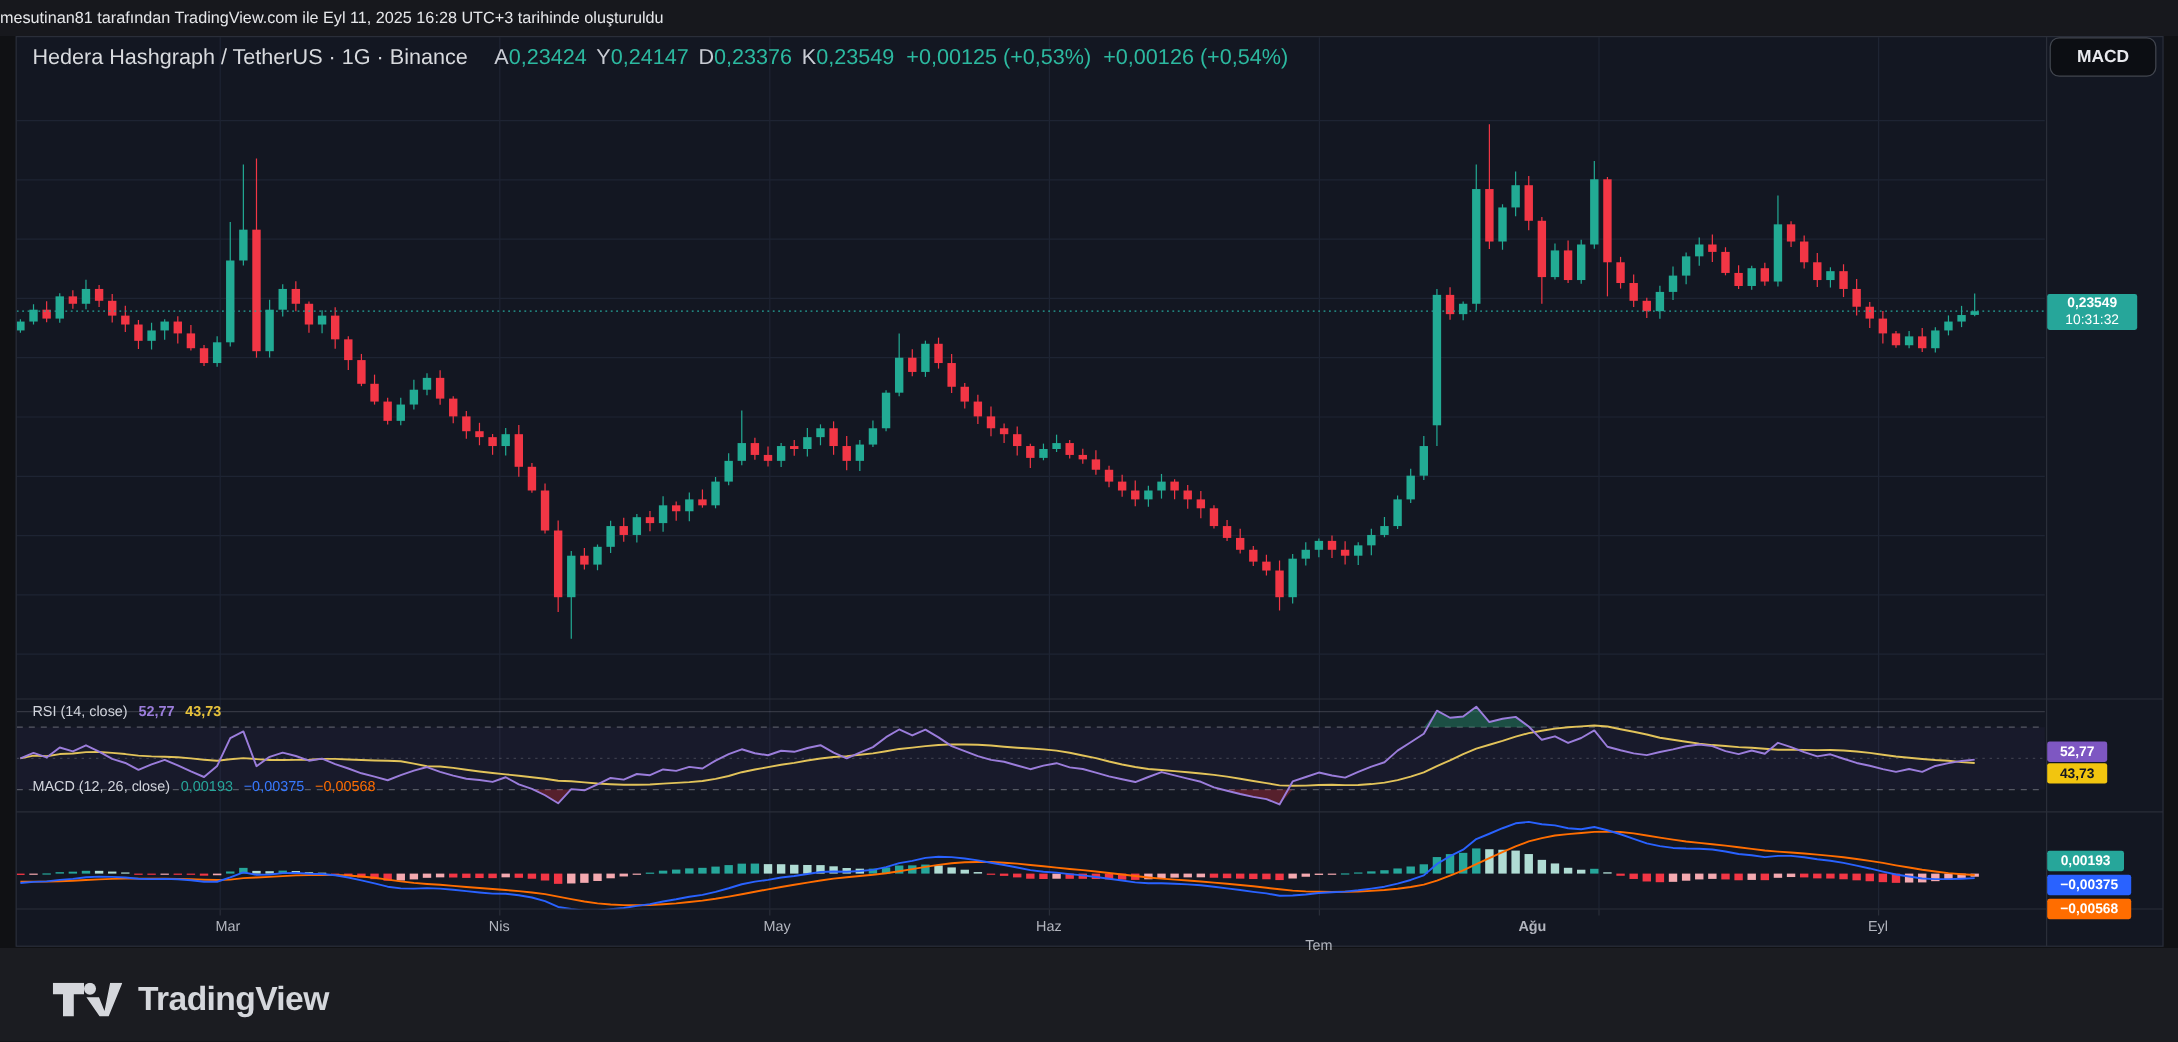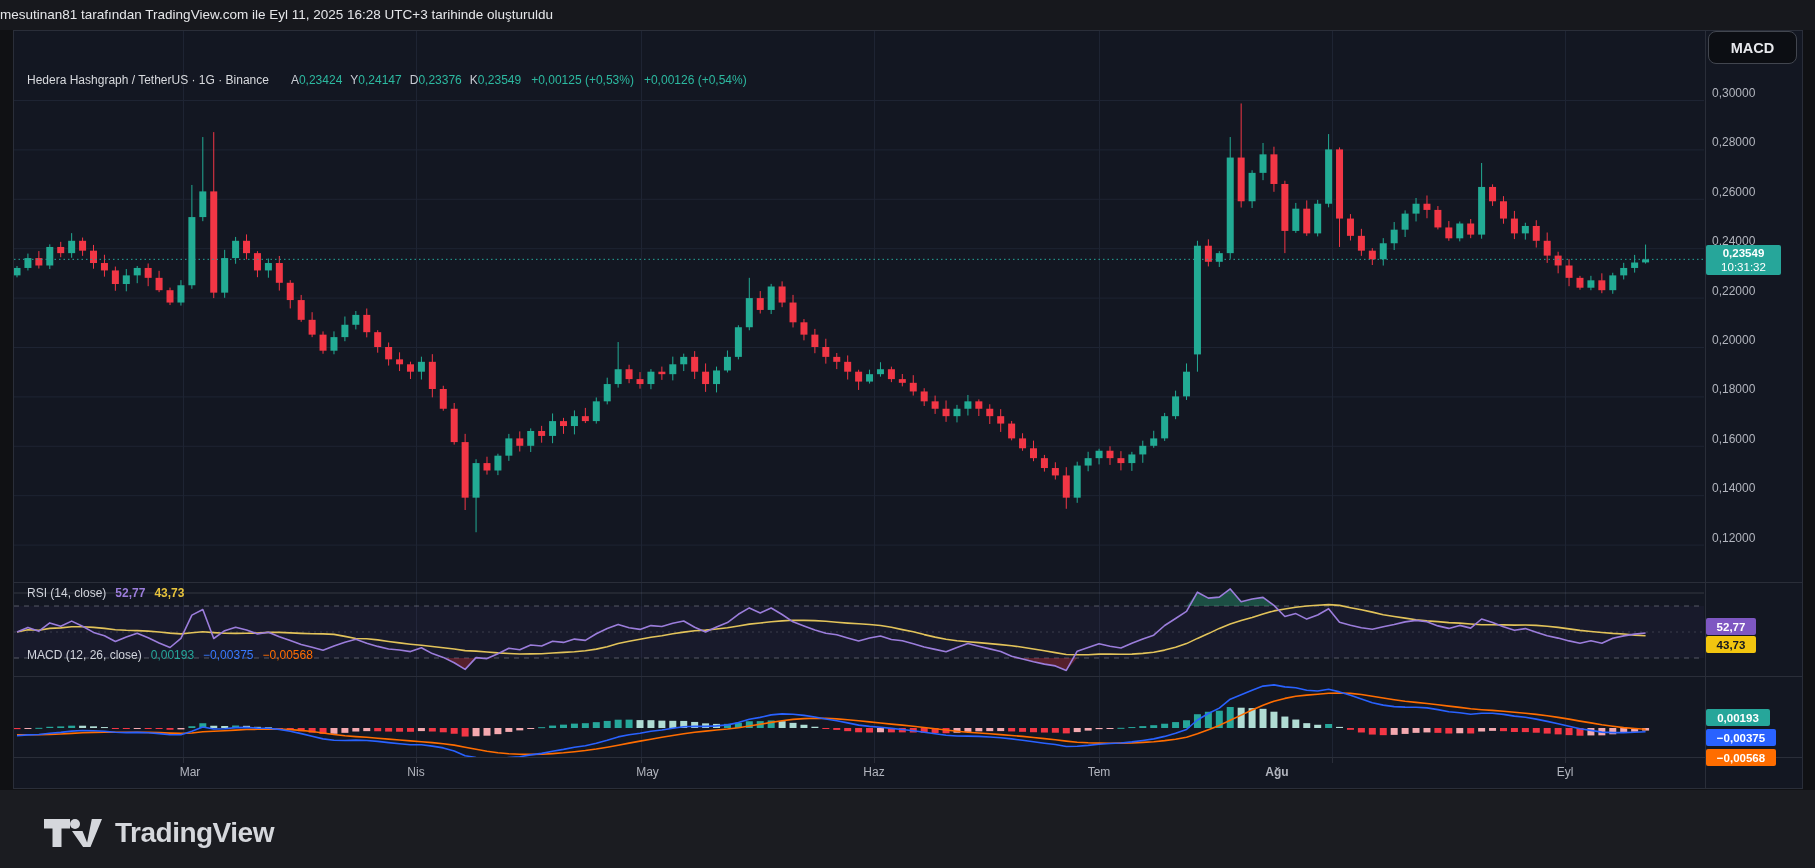--- a/index.html
+++ b/index.html
@@ -3,21 +3,21 @@
 <meta charset="utf-8">
 <style>
   html,body{margin:0;padding:0;overflow:hidden;background:#101114;
     font-family:"Liberation Sans",sans-serif;-webkit-font-smoothing:antialiased;}
   .stage{position:relative;width:1815px;height:868px;}
   .topbar{position:absolute;left:0;top:0;width:1815px;height:30px;background:#17181d;
     color:#e6e7ea;font-size:13.5px;line-height:30px;box-sizing:border-box;white-space:nowrap;}
   .chart-panel{position:absolute;left:13px;top:30px;width:1790px;height:759px;background:#131722;}
   #chart-svg{position:absolute;left:0;top:0;width:1815px;height:868px;z-index:1;}
   .overlay{position:absolute;z-index:2;}
-  .legend{left:27px;top:37px;font-size:12px;color:#d8dade;white-space:nowrap;margin-top:36px;}
+  .legend{left:27px;top:37px;font-size:18px;color:#d8dade;white-space:nowrap;}
   .legend .sym{margin-right:14px;}
   .olab{color:#c9ccd4;margin-left:8px;}
   .oval{color:#2cb9a0;}
   .chg{color:#2cb9a0;margin-left:10px;}
   .pane-legend{font-size:12px;color:#d1d4dc;white-space:nowrap;}
   .rsi-legend{left:27px;top:586px;}
   .macd-legend{left:27px;top:648px;}
   .rsi-v1{color:#9b7ddb;margin-left:9px;font-weight:bold;}
   .rsi-v2{color:#e6c23c;margin-left:9px;font-weight:bold;}
   .m-v1{color:#26a69a;margin-left:9px;}
@@ -573,50 +573,37 @@
   <div class="overlay pane-legend rsi-legend">
     <span>RSI (14, close)</span><span class="rsi-v1">52,77</span><span class="rsi-v2">43,73</span>
   </div>
 
   <div class="overlay pane-legend macd-legend">
     <span>MACD (12, 26, close)</span><span class="m-v1">0,00193</span><span class="m-v2">−0,00375</span><span class="m-v3">−0,00568</span>
   </div>
 
   <div class="overlay usdt">MACD</div>
 
-  <div class="overlay price-axis" id="price-axis">
-    <span class="axis-lbl" id="rsi80" style="top:586px;">80,00</span>
-  <span class="axis-lbl" style="top: 56px;">0,30000</span>
-      <span class="axis-lbl" style="top: 105.4px;">0,28000</span>
-      <span class="axis-lbl" style="top: 154.8px;">0,26000</span>
-      <span class="axis-lbl" style="top: 204.2px;">0,24000</span>
-      <span class="axis-lbl" style="top: 253.6px;">0,22000</span>
-      <span class="axis-lbl" style="top: 303px;">0,20000</span>
-      <span class="axis-lbl" style="top: 352.4px;">0,18000</span>
-      <span class="axis-lbl" style="top: 401.8px;">0,16000</span>
-      <span class="axis-lbl" style="top: 451.2px;">0,14000</span>
-      <span class="axis-lbl" style="top: 500.6px;">0,12000</span>
-    </div>
 
   <div class="badge last-badge">
     <div>0,23549</div>
     <div class="cd">10:31:32</div>
   </div>
   <div class="badge b-rsi1">52,77</div>
   <div class="badge b-rsi2">43,73</div>
   <div class="badge b-m1">0,00193</div>
   <div class="badge b-m2">−0,00375</div>
   <div class="badge b-m3">−0,00568</div>
 
   <div class="overlay time-axis" id="time-axis">
       <span class="month-lbl" style="left: 170px; padding-left: 14px;">Mar</span>
       <span class="month-lbl" style="left: 403px;">Nis</span>
       <span class="month-lbl" style="left: 628px; padding-left: 13px;">May</span>
       <span class="month-lbl" style="left: 861px;">Haz</span>
-      <span class="month-lbl" style="left: 1086px;">Tem</span>
+      <span class="month-lbl" style="left: 1086px; margin-top: 16px;">Tem</span>
       <span class="month-lbl" style="left: 1264px; font-weight: bold;">Ağu</span>
       <span class="month-lbl" style="left: 1552px;">Eyl</span>
     </div>
 
   <div class="footer">
     <a class="logo">
       <svg width="58" height="28" viewBox="0 0 58 28">
         <path fill="#d5d7dc" d="M0,0 H26 V9.5 H17.5 V28 H8.5 V9.5 H0 Z"></path>
         <circle fill="#d5d7dc" cx="31" cy="5" r="5"></circle>
         <path fill="#d5d7dc" d="M28,12 h10.5 l4.6,11.4 L47.8,0 H58 L46.5,28 h-7.4 Z"></path>

